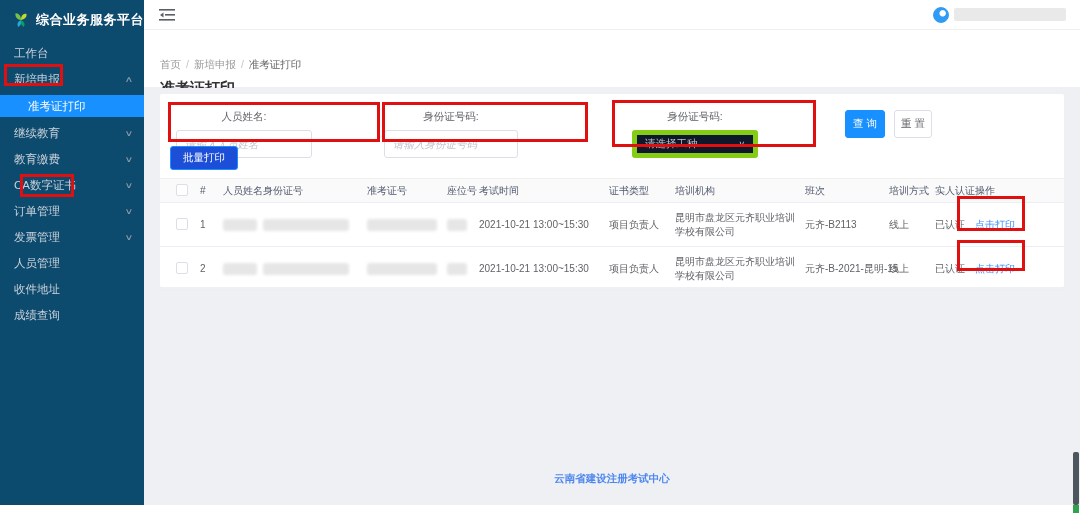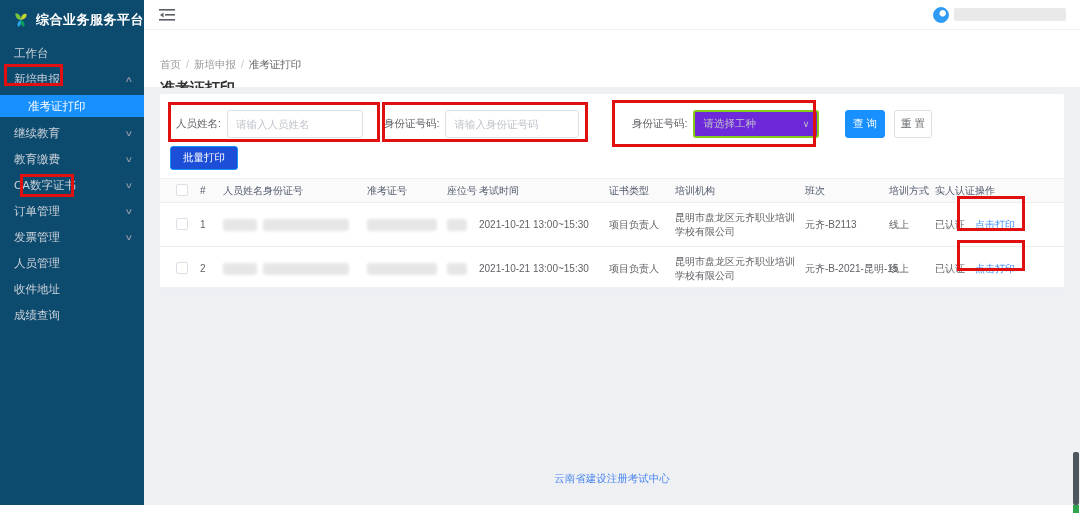--- a/index.html
+++ b/index.html
@@ -28,44 +28,44 @@
   .page-head { height:57px; background:#fff; padding:8px 0 0 16px; }
   .breadcrumb { font-size:10.5px; color:#999; display:flex; gap:5px;margin-top:20px; }
   .breadcrumb .sep { color:#c0c4cc; }
   .breadcrumb .crumb:last-child { color:#666; }
   .page-title { font-size:15px; font-weight:bold; color:#303133; margin-top:7px; }
 
   .content { position:absolute; top:88px; left:0; right:0; bottom:0; background:#eef0f4; }
   .card { position:absolute; left:16px; top:6px; width:904px; height:193px; background:#fff; border-radius:2px; }
 
   
-  .field { position:absolute; top:16px; display:flex; align-items:center; gap:6px; font-size:10.5px; color:#606266; }
-  .f-input { height:28px; border:1px solid #dcdfe6; border-radius:3px; padding:0 8px; font-size:10.5px; color:#333; font-family:inherit; width:136px; background:#fff; }
+  .field { position:absolute; top:16px; display:flex; align-items:center; gap:6px; font-size:10.5px; color:#606266;flex-direction:column; }
+  .f-input { height:28px; border:1px solid #dcdfe6; border-radius:3px; padding:0 8px; font-size:10.5px; color:#333; font-family:inherit; width:136px; background:#fff;font-style:italic; }
   .f-input::placeholder { color:#c0c4cc; }
-  .f-select { height:28px; width:126px; border:2px solid #84cc16; border-radius:3px; padding:0 8px; font-size:10.5px;
-              color:#c0c4cc; display:flex; align-items:center; justify-content:space-between; cursor:pointer; background:#6d28d9; }
+  .f-select { height:28px; width:126px; border:5px solid #84cc16; border-radius:3px; padding:0 8px; font-size:10.5px;
+              color:#c0c4cc; display:flex; align-items:center; justify-content:space-between; cursor:pointer; background:#0f172a; }
   .sel-caret { color:#c0c4cc; font-size:9px; }
   .btn { position:absolute; top:16px; height:28px; font-size:10.5px; border-radius:3px; cursor:pointer; font-family:inherit; }
   .btn-query { left:685px; width:40px; background:#1890ff; color:#fff; border:1px solid #1890ff; }
   .btn-reset { left:734px; width:38px; background:#fff; color:#606266; border:1px solid #dcdfe6; }
   .btn-batch { position:absolute; top:52px; left:10px; height:24px; padding:0 12px; background:#1d4ed8; color:#fff; border:1px solid #1890ff; border-radius:3px; font-size:10.5px; cursor:pointer; font-family:inherit; }
 
   
   table { position:absolute; top:84px; left:0; width:904px; border-collapse:collapse; table-layout:fixed; font-size:10px; }
   th, td { text-align:left; font-weight:normal; color:#606266; vertical-align:middle; overflow:visible; white-space:nowrap; }
   thead tr { height:24px; background:#fafafa; }
   thead th { border-top:1px solid #f0f0f0; border-bottom:1px solid #ebeef5; color:#515a6e; }
   tbody tr { height:44px; border-bottom:1px solid #ebeef5; }
   td.wrap { white-space:normal; line-height:1.35; padding-right:8px; }
   .cb { width:12px; height:12px; border:1px solid #dcdfe6; border-radius:2px; background:#fff; display:inline-block; margin-left:16px; cursor:pointer; }
   .pill { display:inline-block; height:12px; background:#e6e6e6; border-radius:3px; filter:blur(1.5px); vertical-align:middle; }
   a.print-link { color:#3e8ef7; text-decoration:none; cursor:pointer; }
 
   .footer { position:absolute; top:384px; left:0; right:0; text-align:center; font-size:10.5px; color:#4e87ee; }
-  .footer span { cursor:pointer; }
+  .footer span { cursor:pointer;font-weight:bold; }
 
   
   .anno { position:absolute; border:3px solid #e01010; z-index:9; pointer-events:none; }
 
   
   .bottom-strip { position:absolute; left:0; bottom:0; width:1080px; height:10px; background:#fff; z-index:8; }
   .scroll-thumb { position:absolute; right:1px; top:452px; width:6px; height:53px; background:#4d555d; border-radius:2px; z-index:10; }
   .scroll-corner { position:absolute; right:1px; top:505px; width:6px; height:8px; background:#2ea44f; z-index:10; }
 </style>
 </head>

